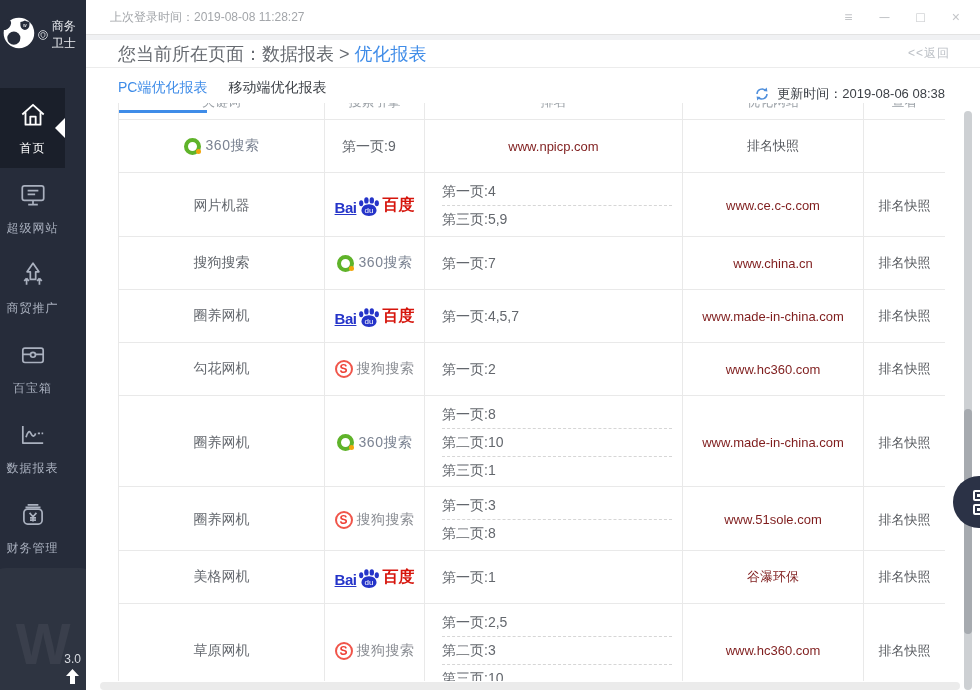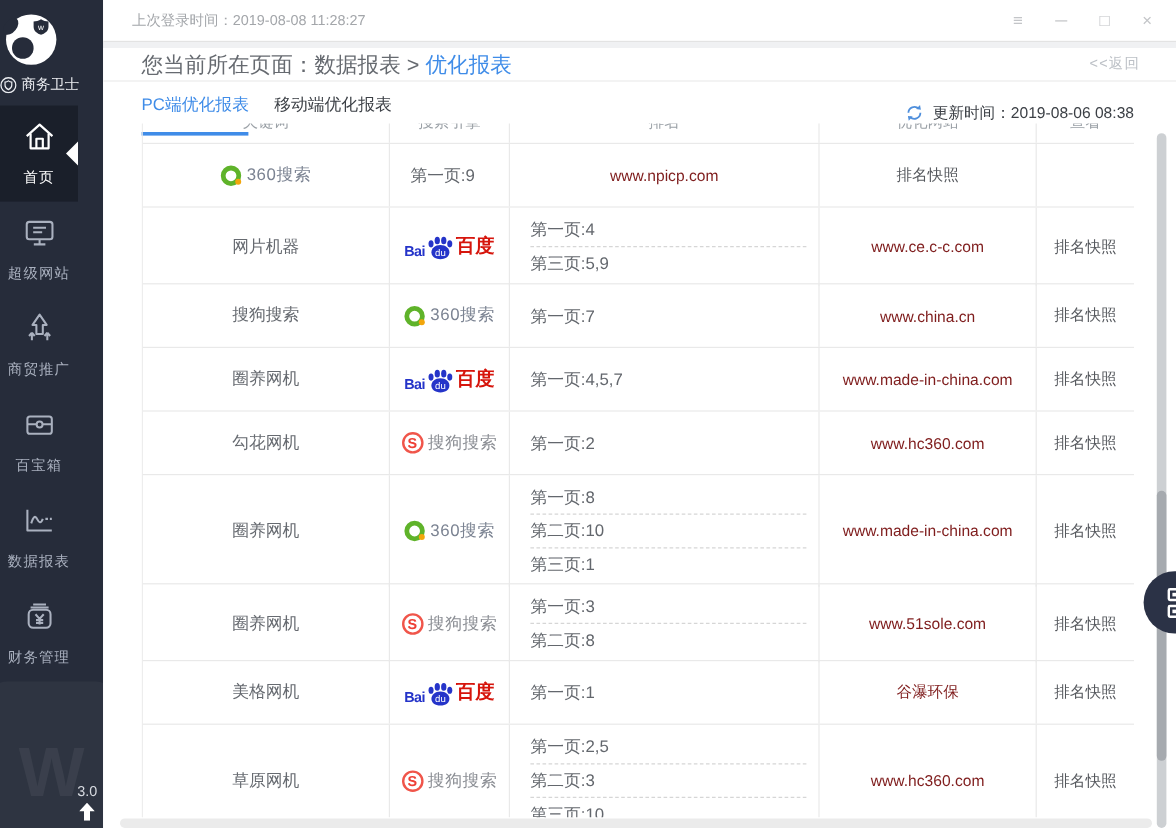--- a/index.html
+++ b/index.html
@@ -2,21 +2,21 @@
 <html><head>
 <meta charset="utf-8">
 <style>
   * { margin:0; padding:0; box-sizing:border-box; }
   html,body { width:980px; height:690px; overflow:hidden;
     font-family:"Liberation Sans","DejaVu Sans",sans-serif; background:#fff; }
   .app { position:relative; width:980px; height:690px; display:flex; }
 
   
   .sidebar { position:relative; width:86px; height:690px; background:#262c3a; flex:0 0 86px; overflow:hidden; }
-  .logo-wrap { padding-top:7px; display:flex; flex-direction:column; align-items:flex-start; }
+  .logo-wrap { padding-top:7px; display:flex; flex-direction:row; align-items:center; }
   .brand-row { margin-top:3px; display:flex; align-items:center; gap:4px; color:#eceef2; font-size:12px; }
   .nav { position:absolute; top:88px; left:0; width:65px; }
   .nav-item { position:relative; height:80px; display:flex; flex-direction:column; align-items:center; justify-content:center; gap:6px; color:#aab1bf; cursor:pointer; }
   .nav-item .lbl { font-size:12px; letter-spacing:1px; }
   .nav-item.active { background:#1a1f2a; color:#ffffff; }
   .nav-item.active .lbl { color:#fff; }
   .nav-arrow { position:absolute; right:0; top:50%; margin-top:-10px; width:0; height:0;
     border-top:10px solid transparent; border-bottom:10px solid transparent; border-right:10px solid #ffffff; }
   .watermark { position:absolute; left:-12px; bottom:-28px; width:110px; height:150px;
     border-radius:18px 18px 55px 55px; background:rgba(255,255,255,0.04);
@@ -56,21 +56,21 @@
   .rank-div { border-top:1px dashed #d6d6d6; margin:1px 0; }
   .cell-site { font-size:13px; color:#7f1d1d; }
   .cell-act { font-size:13px; color:#55585d; cursor:pointer; }
 
   
   .lg360 { display:inline-flex; align-items:center; gap:5px; }
   .ring360 { position:relative; width:17px; height:17px; border-radius:50%; border:4px solid #5fb32a; display:inline-block; }
   .ring360 i { position:absolute; right:-4px; bottom:-3px; width:5px; height:5px; border-radius:50%; background:#f2a60c; }
   .t360 { font-size:14px; color:#7b8392; letter-spacing:0.5px; }
   .lgbd { display:inline-flex; align-items:flex-end; }
-  .bai { font-size:12px; font-weight:bold; color:#2534c9; letter-spacing:-0.5px; }
+  .bai { font-size:15px; font-weight:bold; color:#2534c9; letter-spacing:-0.5px;text-decoration:underline; }
   .paw { margin:0 1px -1px 1px; }
   .bdcn { font-size:16px; font-weight:bold; color:#d6150c; }
   .lgsg { display:inline-flex; align-items:center; gap:4px; }
   .sring { width:18px; height:18px; border-radius:50%; border:2px solid #f0554a; color:#ee4036; font-weight:bold; font-size:12px; display:inline-flex; align-items:center; justify-content:center; }
   .tsg { font-size:14px; color:#8b8e94; letter-spacing:0.5px; }
 
   
   .v-scroll { position:absolute; top:71px; right:8px; bottom:0; width:8px; background:#cdd0d3; border-radius:4px; }
   .v-thumb { position:absolute; top:298px; left:0; width:8px; height:225px; background:#a6aaaf; border-radius:4px; }
   .h-scroll { position:absolute; bottom:0; left:14px; width:860px; height:8px; background:#ebebeb; border-radius:4px; }

